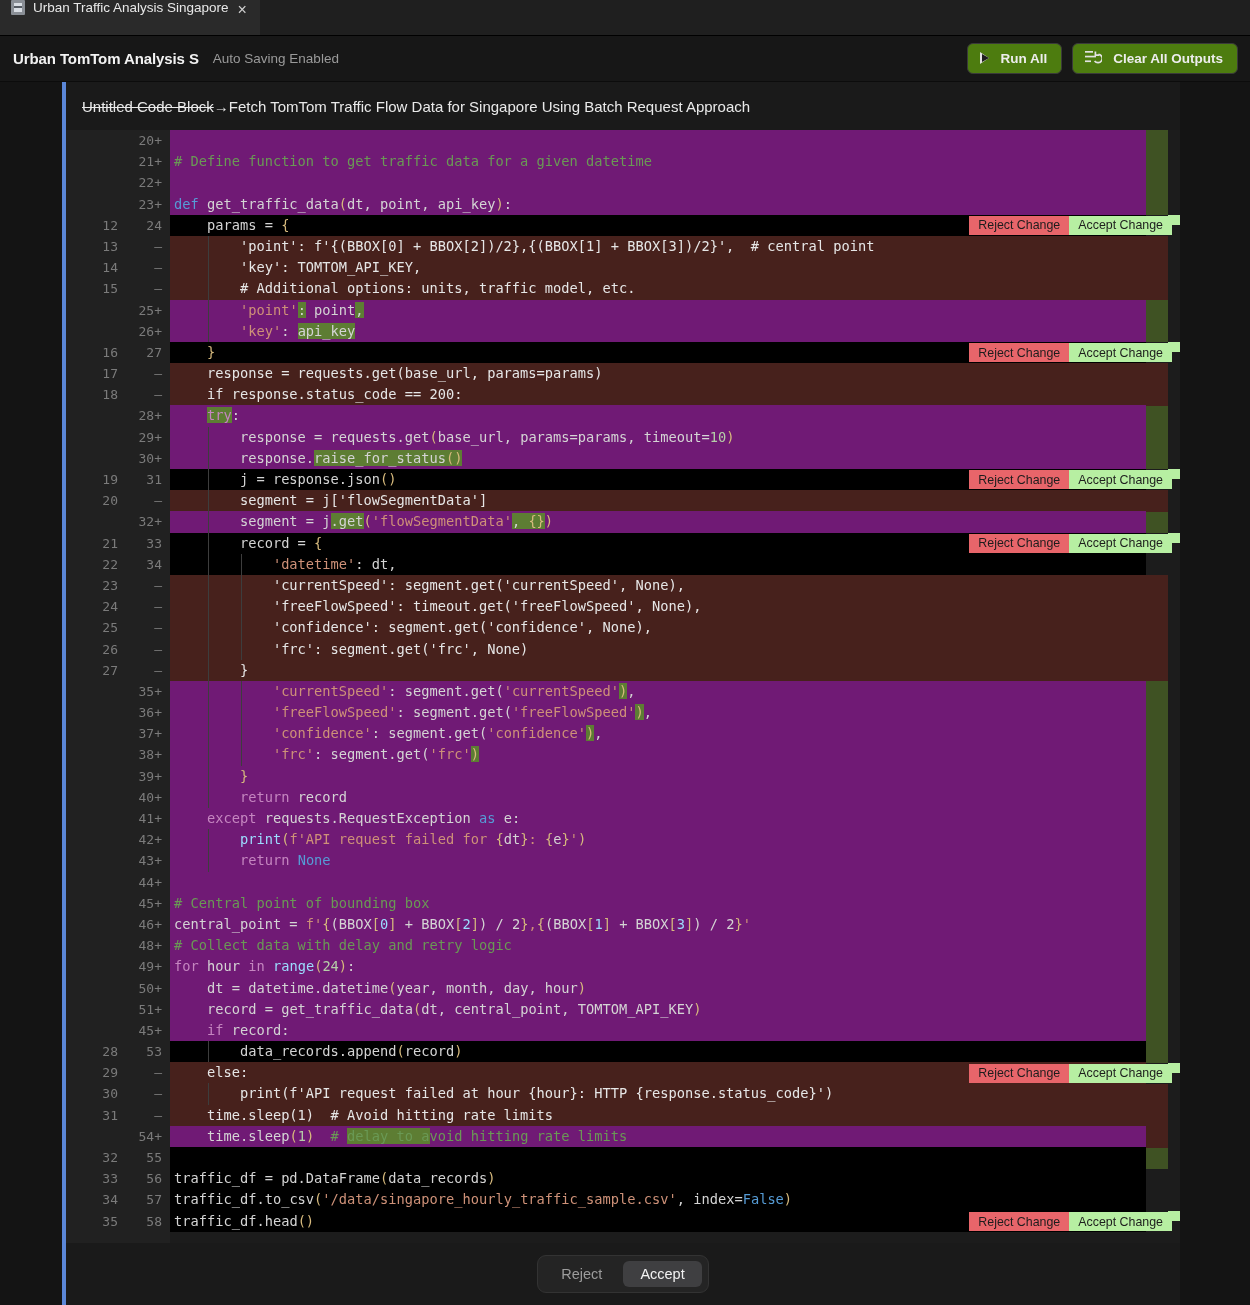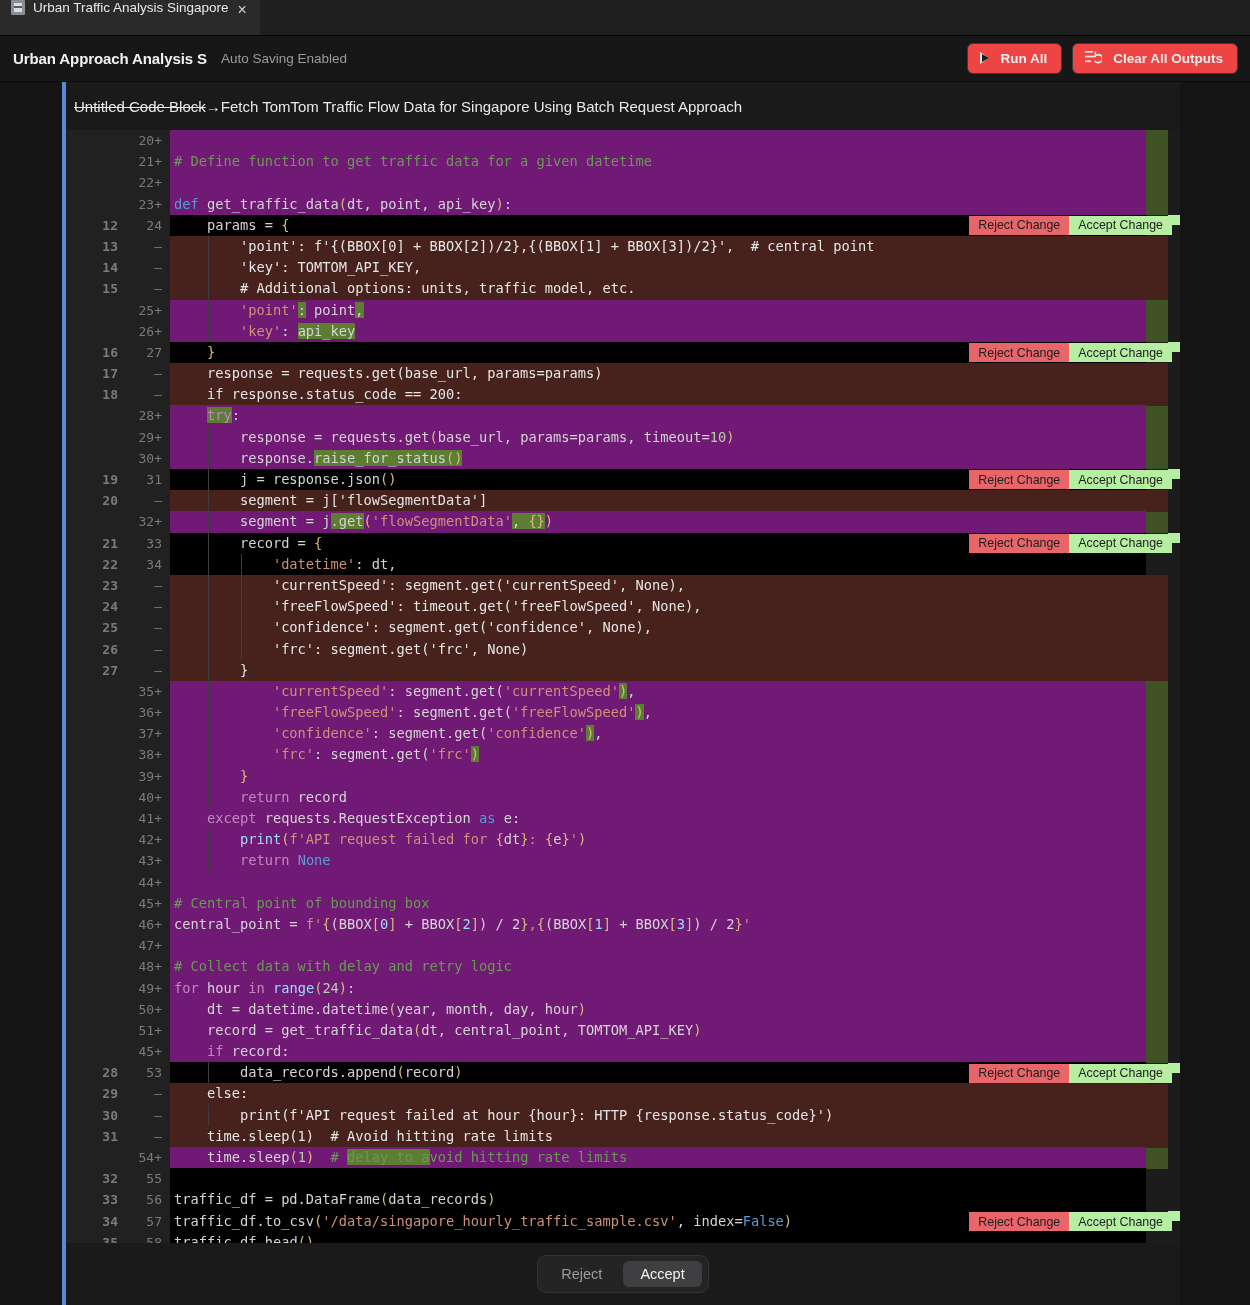--- a/index.html
+++ b/index.html
@@ -50,21 +50,21 @@
     padding: 0 12px 0 13px;
     border-bottom: 1px solid #0c0c0c;
   }
   .nb-title { font-size: 15px; font-weight: bold; color: #f2f2f2; letter-spacing: -0.1px; }
   .autosave { font-size: 13.5px; color: #9a9a9a; margin-left: 14px; }
   .tb-spacer { flex: 1; }
   .tb-btn {
     display: flex; align-items: center; gap: 11px;
     height: 31px; padding: 0 14px 0 12px;
     border: 1px solid #3a3a3a; border-radius: 6px;
-    background: #ef4444; color: #ededed;
+    background: #4d7c0f; color: #ededed;
     font-size: 13.5px; font-weight: bold;
     cursor: pointer; margin-left: 10px;
     font-family: "Liberation Sans", sans-serif;
   }
   .icon-play {
     width: 0; height: 0; position: relative;
     border-left: 9px solid transparent;
     border-top: 6.5px solid transparent;
     border-bottom: 6.5px solid transparent;
   }
@@ -88,21 +88,21 @@
   .accent-bar {
     position: absolute; left: 62px; top: 0; width: 4px; height: 1223px;
     background: #5b87d8;
   }
   .cell {
     position: absolute; left: 66px; top: 0; width: 1114px; height: 1223px;
     background: #1a1a1a;
   }
   .cell-header {
     height: 48px; display: flex; align-items: center;
-    padding-left: 8px; background: #1a1a1a;
+    padding-left: 16px; background: #1a1a1a;
   }
   .cell-title { font-size: 15px; color: #e9e9e9; white-space: nowrap; }
   .cell-title .strike { text-decoration: line-through; color: #e9e9e9; }
 
   
   .diff-editor {
     position: relative; height: 1175px; overflow: hidden;
     background: #1c1c1c;
     padding-left: 40px;
   }
@@ -120,21 +120,21 @@
   .code-rows {
     position: absolute; left: 0; top: 0; right: 34px;
     font-family: "DejaVu Sans Mono", monospace;
     font-size: 13.7px; line-height: 21.2px;
   }
   .row { position: relative; height: 21.2px; white-space: pre; }
   .row .ln-old, .row .ln-new {
     position: absolute; top: 0; width: 40px;
     text-align: right; color: #7b7b7b; font-size: 13px;
   }
-  .row .ln-old { left: 12px; font-weight: bold; }
+  .row .ln-old { left: 12px; }
   .row .ln-new { left: 56px; }
   .row .ln-new.plus::after { content: "+"; color: #7b7b7b; }
   .row .content {
     position: absolute; left: 104px; top: 0; right: 0;
     padding-left: 4px; height: 21.2px;
   }
   .row.add .content { background: #701a75; }
   .row.del .content { background: #47211c; }
   .row.ctx .content { background: #000000; }
 
@@ -193,21 +193,21 @@
 
   <div class="tabstrip">
     <div class="tab">
       <span class="tab-icon"></span>
       <span>Urban Traffic Analysis Singapore</span>
       <span class="tab-close">×</span>
     </div>
   </div>
 
   <div class="toolbar">
-    <span class="nb-title">Urban Approach Analysis S</span>
+    <span class="nb-title">Urban TomTom Analysis S</span>
     <span class="autosave">Auto Saving Enabled</span>
     <span class="tb-spacer"></span>
     <button class="tb-btn">
       <span class="icon-play"></span>
       <span>Run All</span>
     </button>
     <button class="tb-btn">
       <span>
         <svg width="17" height="15" viewBox="0 0 17 15">
           <rect x="0" y="1" width="8" height="1.7" fill="#e2e2e2"></rect>
@@ -263,21 +263,20 @@
             <div class="row add"><span class="ln-old"></span><span class="ln-new plus">37</span><span class="content"><span class="ind" style="left: 37.5px;"></span><span class="ind" style="left: 71px;"></span><span class="pl">            </span><span class="st">'confidence'</span><span class="pl">: segment.get(</span><span class="st">'confidence'</span><span class="pn hl-add">)</span><span class="pl">,</span></span></div>
             <div class="row add"><span class="ln-old"></span><span class="ln-new plus">38</span><span class="content"><span class="ind" style="left: 37.5px;"></span><span class="ind" style="left: 71px;"></span><span class="pl">            </span><span class="st">'frc'</span><span class="pl">: segment.get(</span><span class="st">'frc'</span><span class="pn hl-add">)</span></span></div>
             <div class="row add"><span class="ln-old"></span><span class="ln-new plus">39</span><span class="content"><span class="ind" style="left: 37.5px;"></span><span class="pl">        </span><span class="pn">}</span></span></div>
             <div class="row add"><span class="ln-old"></span><span class="ln-new plus">40</span><span class="content"><span class="ind" style="left: 37.5px;"></span><span class="pl">        </span><span class="kw2">return</span><span class="pl"> record</span></span></div>
             <div class="row add"><span class="ln-old"></span><span class="ln-new plus">41</span><span class="content"><span class="pl">    </span><span class="kw2">except</span><span class="pl"> requests.RequestException </span><span class="k">as</span><span class="pl"> e:</span></span></div>
             <div class="row add"><span class="ln-old"></span><span class="ln-new plus">42</span><span class="content"><span class="ind" style="left: 37.5px;"></span><span class="pl">        </span><span class="vr">print</span><span class="pn">(</span><span class="st">f'API request failed for </span><span class="pn">{</span><span class="pl">dt</span><span class="pn">}</span><span class="st">: </span><span class="pn">{</span><span class="pl">e</span><span class="pn">}</span><span class="st">'</span><span class="pn">)</span></span></div>
             <div class="row add"><span class="ln-old"></span><span class="ln-new plus">43</span><span class="content"><span class="ind" style="left: 37.5px;"></span><span class="pl">        </span><span class="kw2">return</span><span class="pl"> </span><span class="k">None</span></span></div>
             <div class="row add empty"><span class="ln-old"></span><span class="ln-new plus">44</span><span class="content"></span></div>
             <div class="row add"><span class="ln-old"></span><span class="ln-new plus">45</span><span class="content"><span class="cm"># Central point of bounding box</span></span></div>
             <div class="row add"><span class="ln-old"></span><span class="ln-new plus">46</span><span class="content"><span class="pl">central_point = </span><span class="st">f'</span><span class="pn">{</span><span class="pl">(BBOX</span><span class="pn">[</span><span class="vr">0</span><span class="pn">]</span><span class="pl"> + BBOX</span><span class="pn">[</span><span class="vr">2</span><span class="pn">]</span><span class="pl">) / 2</span><span class="pn">}</span><span class="st">,</span><span class="pn">{</span><span class="pl">(BBOX</span><span class="pn">[</span><span class="vr">1</span><span class="pn">]</span><span class="pl"> + BBOX</span><span class="pn">[</span><span class="vr">3</span><span class="pn">]</span><span class="pl">) / 2</span><span class="pn">}</span><span class="st">'</span></span></div>
-            <div class="row add empty"><span class="ln-old"></span><span class="ln-new plus">47</span><span class="content"></span></div>
             <div class="row add"><span class="ln-old"></span><span class="ln-new plus">48</span><span class="content"><span class="cm"># Collect data with delay and retry logic</span></span></div>
             <div class="row add"><span class="ln-old"></span><span class="ln-new plus">49</span><span class="content"><span class="kw2">for</span><span class="pl"> hour </span><span class="kw2">in</span><span class="pl"> </span><span class="vr">range</span><span class="pn">(</span><span class="nu">24</span><span class="pn">)</span><span class="pl">:</span></span></div>
             <div class="row add"><span class="ln-old"></span><span class="ln-new plus">50</span><span class="content"><span class="pl">    dt = datetime.</span><span class="pl">datetime</span><span class="pn">(</span><span class="pl">year, month, day, hour</span><span class="pn">)</span></span></div>
             <div class="row add"><span class="ln-old"></span><span class="ln-new plus">51</span><span class="content"><span class="pl">    record = </span><span class="pl">get_traffic_data</span><span class="pn">(</span><span class="pl">dt, central_point, TOMTOM_API_KEY</span><span class="pn">)</span></span></div>
             <div class="row add"><span class="ln-old"></span><span class="ln-new plus">45</span><span class="content"><span class="pl">    </span><span class="kw2">if</span><span class="pl"> record:</span></span></div>
             <div class="row ctx"><span class="ln-old">28</span><span class="ln-new">53</span><span class="content"><span class="ind" style="left: 37.5px;"></span><span class="pl">        data_records.</span><span class="pl">append</span><span class="pn">(</span><span class="pl">record</span><span class="pn">)</span></span></div>
             <div class="row del"><span class="ln-old">29</span><span class="ln-new">–</span><span class="content"><span class="pl">    else:</span></span></div>
             <div class="row del"><span class="ln-old">30</span><span class="ln-new">–</span><span class="content"><span class="ind" style="left: 37.5px;"></span><span class="pl">        print(f'API request failed at hour {hour}: HTTP {response.status_code}')</span></span></div>
             <div class="row del"><span class="ln-old">31</span><span class="ln-new">–</span><span class="content"><span class="pl">    time.sleep(1)  # Avoid hitting rate limits</span></span></div>
             <div class="row add"><span class="ln-old"></span><span class="ln-new plus">54</span><span class="content"><span class="pl">    time.</span><span class="pl">sleep</span><span class="pn">(</span><span class="nu">1</span><span class="pn">)  </span><span class="cm"># </span><span class="cm hl-add">delay to a</span><span class="cm">void hitting rate limits</span></span></div>

